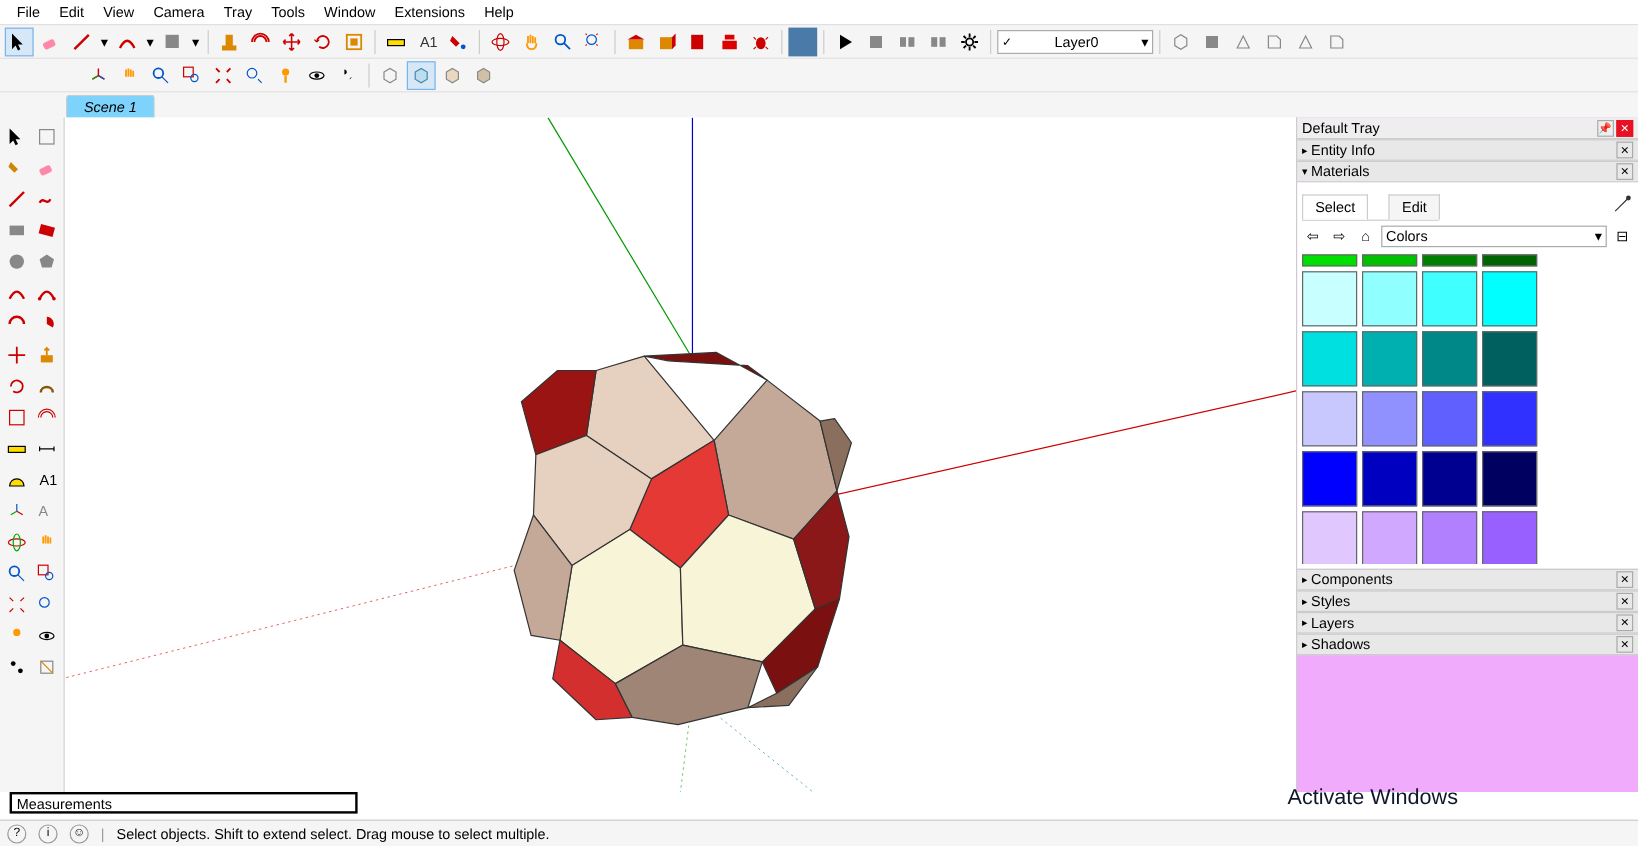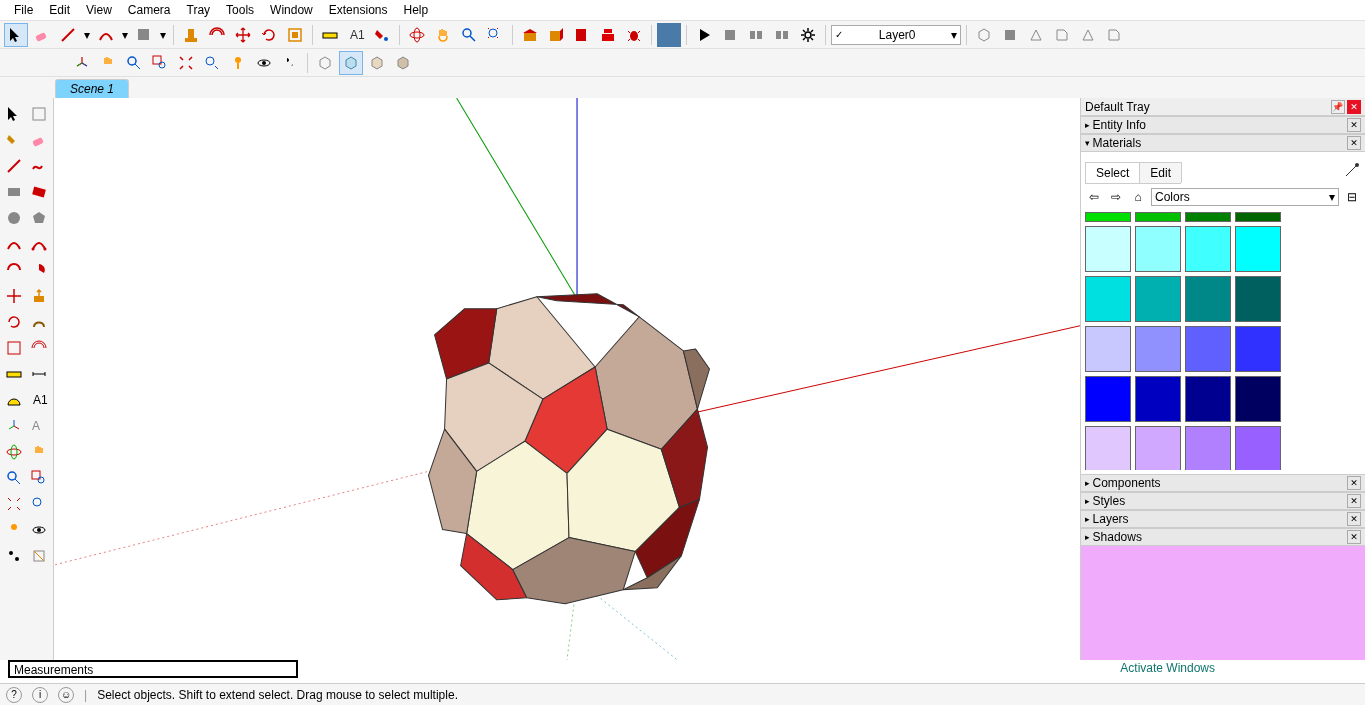--- a/index.html
+++ b/index.html
@@ -45,39 +45,39 @@
 .panelhead .x { margin-left: auto; width: 14px; height: 14px; border: 1px solid #aaa; font-size: 9px; display: flex; align-items: center; justify-content: center; }
 
 .materials-body { background: #fff; padding: 4px; flex-shrink: 0; }
 .mat-top { display: flex; gap: 4px; align-items: flex-start; }
 .swatch-big { width: 60px; height: 60px; background: #fc3b30; border: 1px solid #333; position: relative; }
 .swatch-big::after { content: ""; position: absolute; right: 0; bottom: 0; border: 6px solid transparent; border-right-color: #fff; border-bottom-color: #fff; }
 .mat-name { flex: 1; height: 18px; border: 1px solid #aaa; padding: 1px 3px; }
 .mat-icons { display: flex; flex-direction: column; gap: 4px; }
 .mat-icons span { width: 18px; height: 18px; }
 
-.mat-tabs { display: flex; margin-top: 6px; border-bottom: 1px solid #ccc; }
+.mat-tabs { display: flex; margin-top: 6px; border-bottom: 1px solid #ccc; gap: 18px; }
 .mat-tab { padding: 3px 10px; border: 1px solid #ccc; border-bottom: none; background: #f5f5f5; margin-right: -1px; cursor: pointer; }
 .mat-tab.active { background: #fff; }
 .sample-ico { margin-left: auto; margin-top: 2px; }
 
 .mat-nav { display: flex; align-items: center; gap: 4px; padding: 4px 0; }
 .mat-nav .navbtn { width: 18px; height: 18px; display: flex; align-items: center; justify-content: center; cursor: pointer; }
 .mat-sel { flex: 1; height: 18px; border: 1px solid #aaa; padding: 1px 3px; display: flex; align-items: center; justify-content: space-between; }
 .mat-sel::after { content: "▾"; }
 
 .swatch-grid { display: grid; grid-template-columns: repeat(4, 46px); gap: 4px; padding: 2px 0 6px 0; max-height: 260px; overflow-y: auto; }
 .sw { width: 46px; height: 46px; border: 1px solid #666; cursor: pointer; }
 .sw.thin { height: 10px; }
 
 
 .measurements { position: absolute; left: 8px; bottom: 27px; height: 18px; width: 290px; border: 2px solid #000000; background: #fff; padding: 1px 4px; }
 .statusbar { position: absolute; bottom: 0; left: 0; right: 0; height: 22px; border-top: 1px solid #ccc; background: #f5f5f5; display: flex; align-items: center; padding: 0 6px; gap: 10px; }
 .statusbar .ico { width: 16px; height: 16px; border: 1px solid #999; border-radius: 50%; display: flex; align-items: center; justify-content: center; font-size: 10px; }
-.watermark { position: absolute; right: 150px; bottom: 30px; color: #0f766e; font-size: 12px; pointer-events: none; margin-left: 40px; }
+.watermark { position: absolute; right: 150px; bottom: 30px; color: #0f172a; font-size: 18px; pointer-events: none; margin-left: 40px; }
 
 </style>
 </head>
 <body>
 
 <div class="menubar">
   <span>File</span>
   <span>Edit</span>
   <span>View</span>
   <span>Camera</span>

